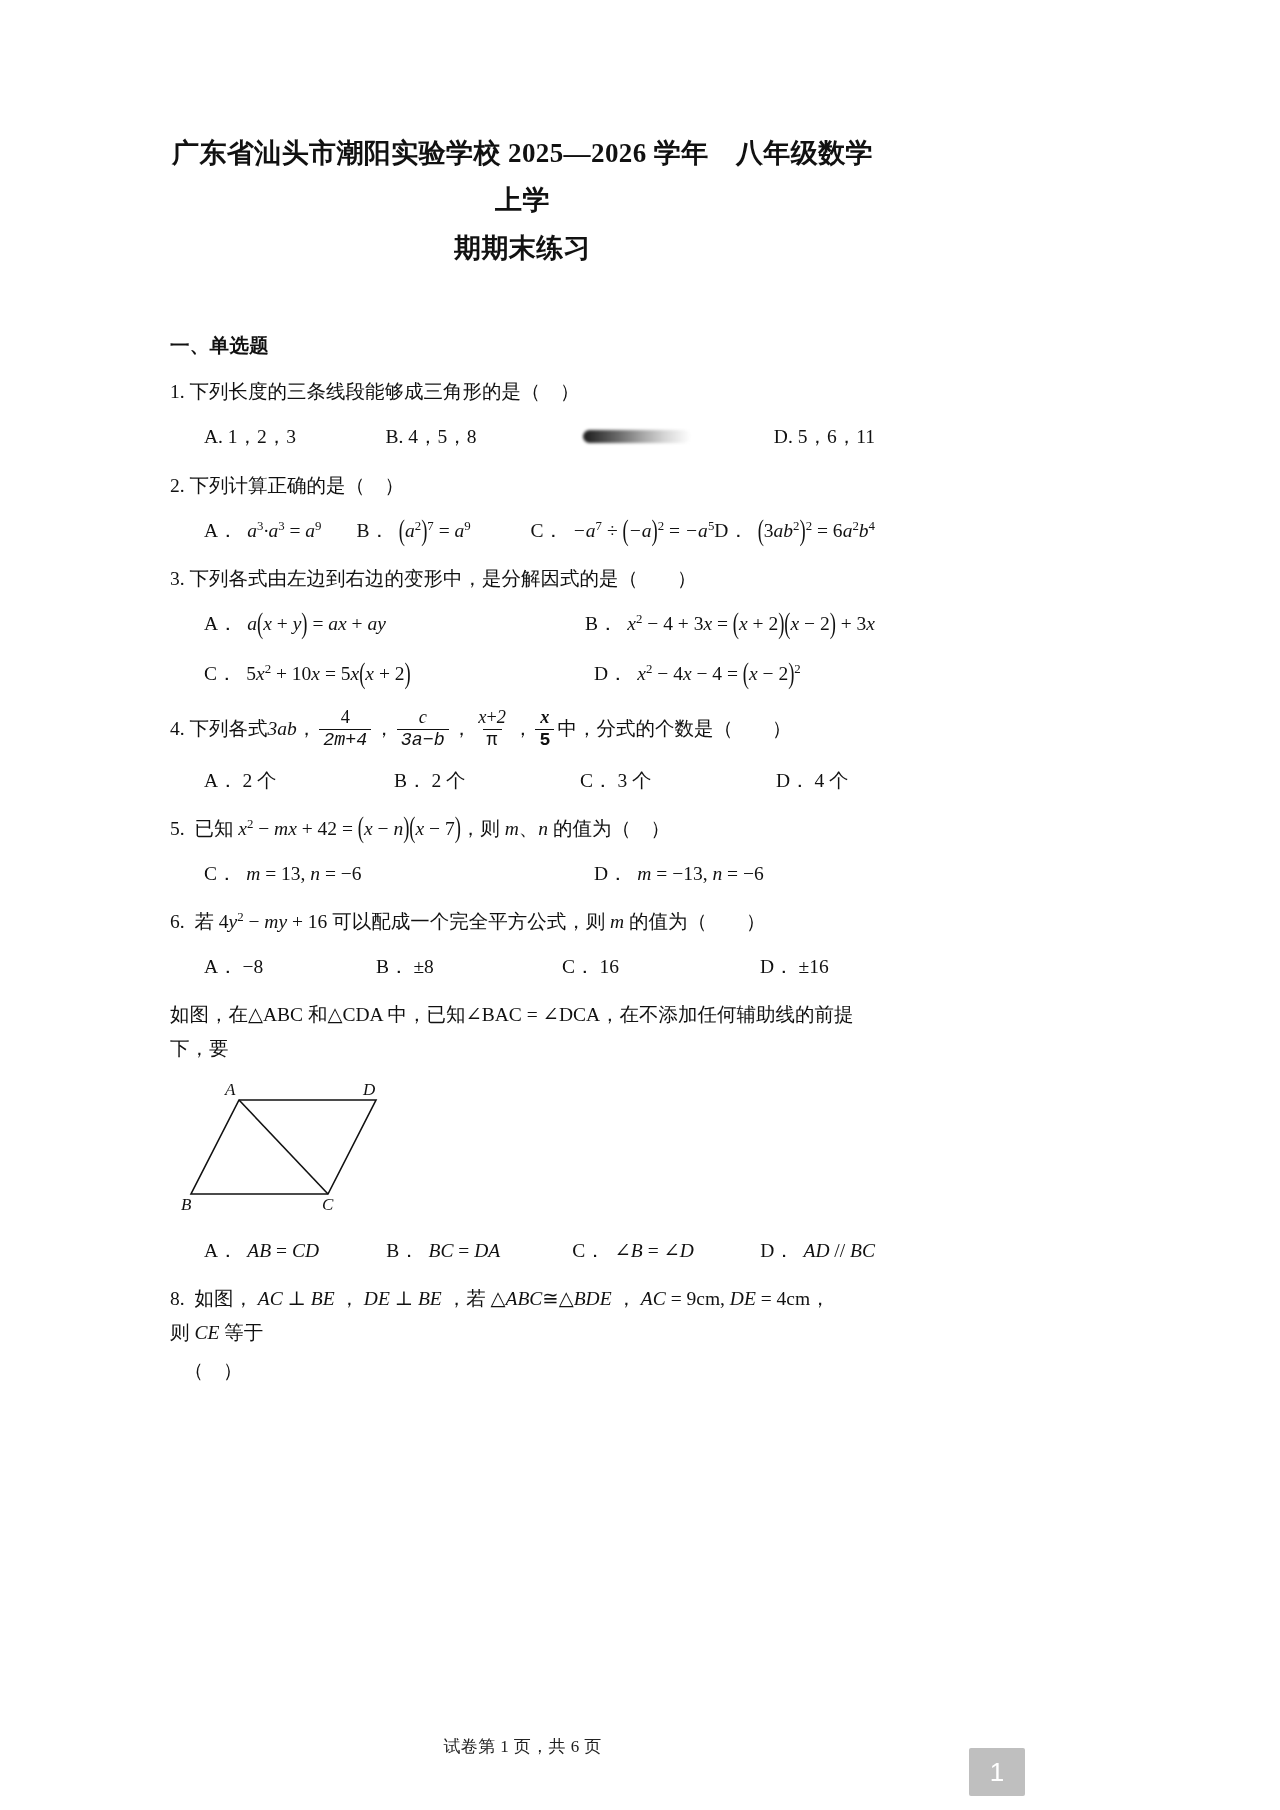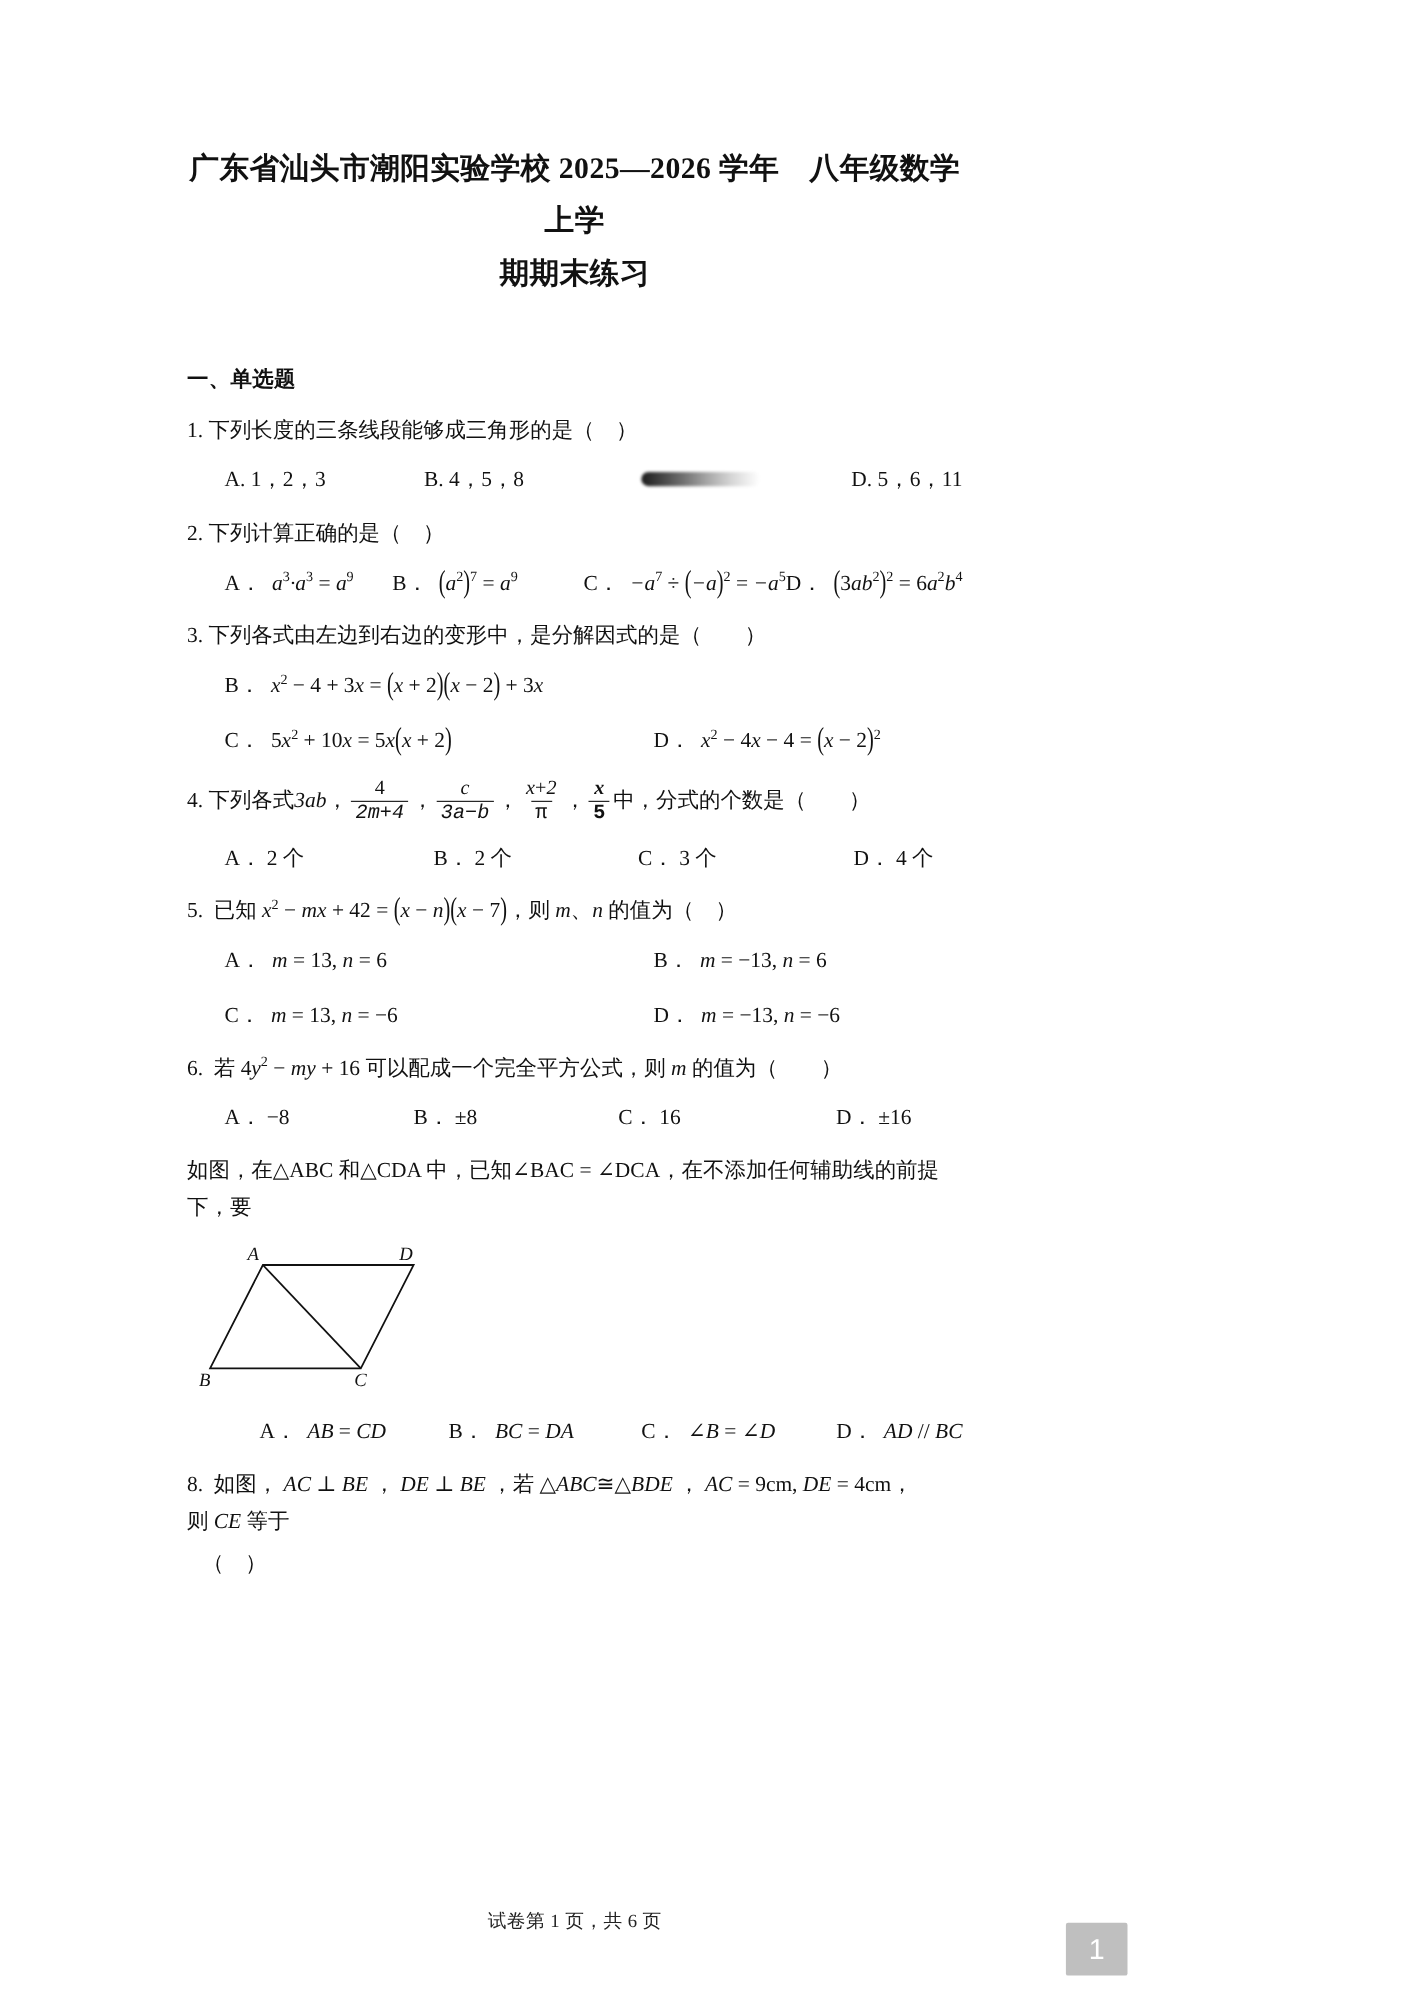--- a/index.html
+++ b/index.html
@@ -80,21 +80,21 @@
   .w-q2 > .opt:nth-child(3) { width: 212px; }
 
   .w-q4 > .opt:nth-child(1) { width: 190px; }
   .w-q4 > .opt:nth-child(2) { width: 186px; }
   .w-q4 > .opt:nth-child(3) { width: 196px; }
 
   .w-q6 > .opt:nth-child(1) { width: 172px; }
   .w-q6 > .opt:nth-child(2) { width: 186px; }
   .w-q6 > .opt:nth-child(3) { width: 198px; }
 
-  .w-q7 > .opt:nth-child(1) { width: 192px; margin-left: 32px; }
+  .w-q7 > .opt:nth-child(1) { width: 192px; }
   .w-q7 > .opt:nth-child(2) { width: 196px; }
   .w-q7 > .opt:nth-child(3) { width: 198px; }
 
   .w-half > .opt:nth-child(1) { width: 390px; }
 
   
   .redaction {
     display: inline-block;
     width: 108px;
     height: 13px;
@@ -234,20 +234,24 @@
         </span>
       </div>
     </div>
 
     <div class="q">
       <div class="q-stem">
         <span>3.</span>
         <span>下列各式由左边到右边的变形中，是分解因式的是（　　）</span>
       </div>
       <div class="opts w-half">
+        <span class="opt">
+          <span>A．</span>
+          <span class="m">&nbsp;a<span class="paren-big">(</span>x <span class="mr">+</span> y<span class="paren-big">)</span> <span class="mr">=</span> ax <span class="mr">+</span> ay</span>
+        </span>
         <span class="opt">
           <span>B．</span>
           <span class="m">&nbsp;x<sup>2</sup> <span class="mr">− 4 + 3</span>x <span class="mr">=</span> <span class="paren-big">(</span>x <span class="mr">+ 2</span><span class="paren-big">)</span><span class="paren-big">(</span>x <span class="mr">− 2</span><span class="paren-big">)</span> <span class="mr">+ 3</span>x</span>
         </span>
       </div>
       <div class="opts w-half">
         <span class="opt">
           <span>C．</span>
           <span class="m">&nbsp;<span class="mr">5</span>x<sup>2</sup> <span class="mr">+ 10</span>x <span class="mr">= 5</span>x<span class="paren-big">(</span>x <span class="mr">+ 2</span><span class="paren-big">)</span></span>
         </span>
@@ -295,30 +299,20 @@
       </div>
     </div>
 
     <div class="q">
       <div class="q-stem">
         <span>5.</span>
         <span>&nbsp;已知<span class="m">&nbsp;x<sup>2</sup> <span class="mr">−</span> mx <span class="mr">+ 42 =</span> <span class="paren-big">(</span>x <span class="mr">−</span> n<span class="paren-big">)</span><span class="paren-big">(</span>x <span class="mr">− 7</span><span class="paren-big">)</span></span>，则<span class="m">&nbsp;m</span>、<span class="m">n</span>&nbsp;的值为（　）</span>
       </div>
       <div class="opts w-half">
         <span class="opt">
-          <span>A．</span>
-          <span class="m">&nbsp;m <span class="mr">= 13,</span> n <span class="mr">= 6</span></span>
-        </span>
-        <span class="opt">
-          <span>B．</span>
-          <span class="m">&nbsp;m <span class="mr">= −13,</span> n <span class="mr">= 6</span></span>
-        </span>
-      </div>
-      <div class="opts w-half">
-        <span class="opt">
           <span>C．</span>
           <span class="m">&nbsp;m <span class="mr">= 13,</span> n <span class="mr">= −6</span></span>
         </span>
         <span class="opt">
           <span>D．</span>
           <span class="m">&nbsp;m <span class="mr">= −13,</span> n <span class="mr">= −6</span></span>
         </span>
       </div>
     </div>
 

